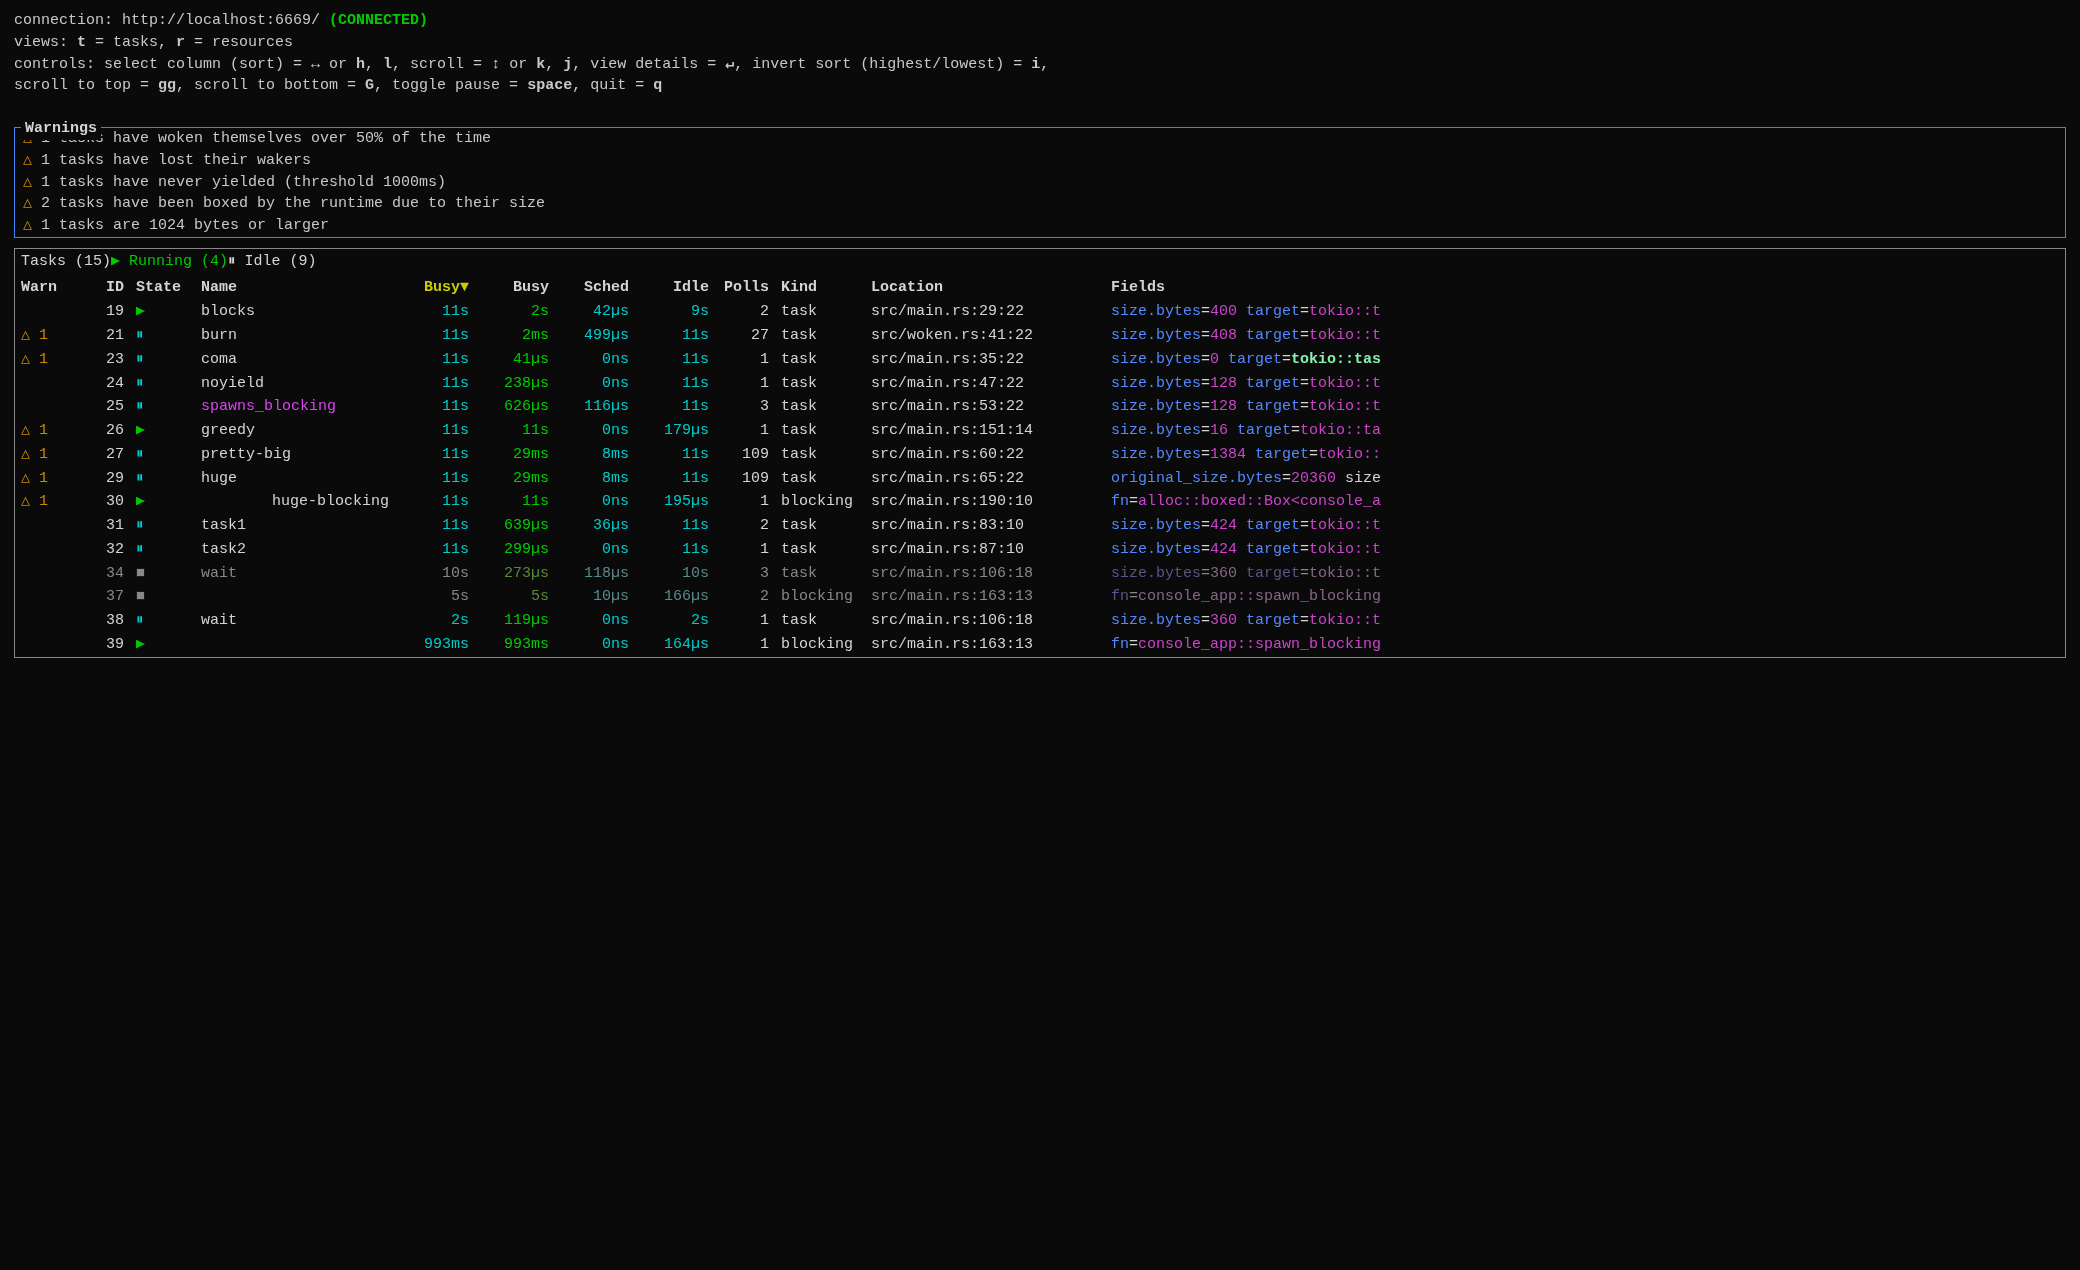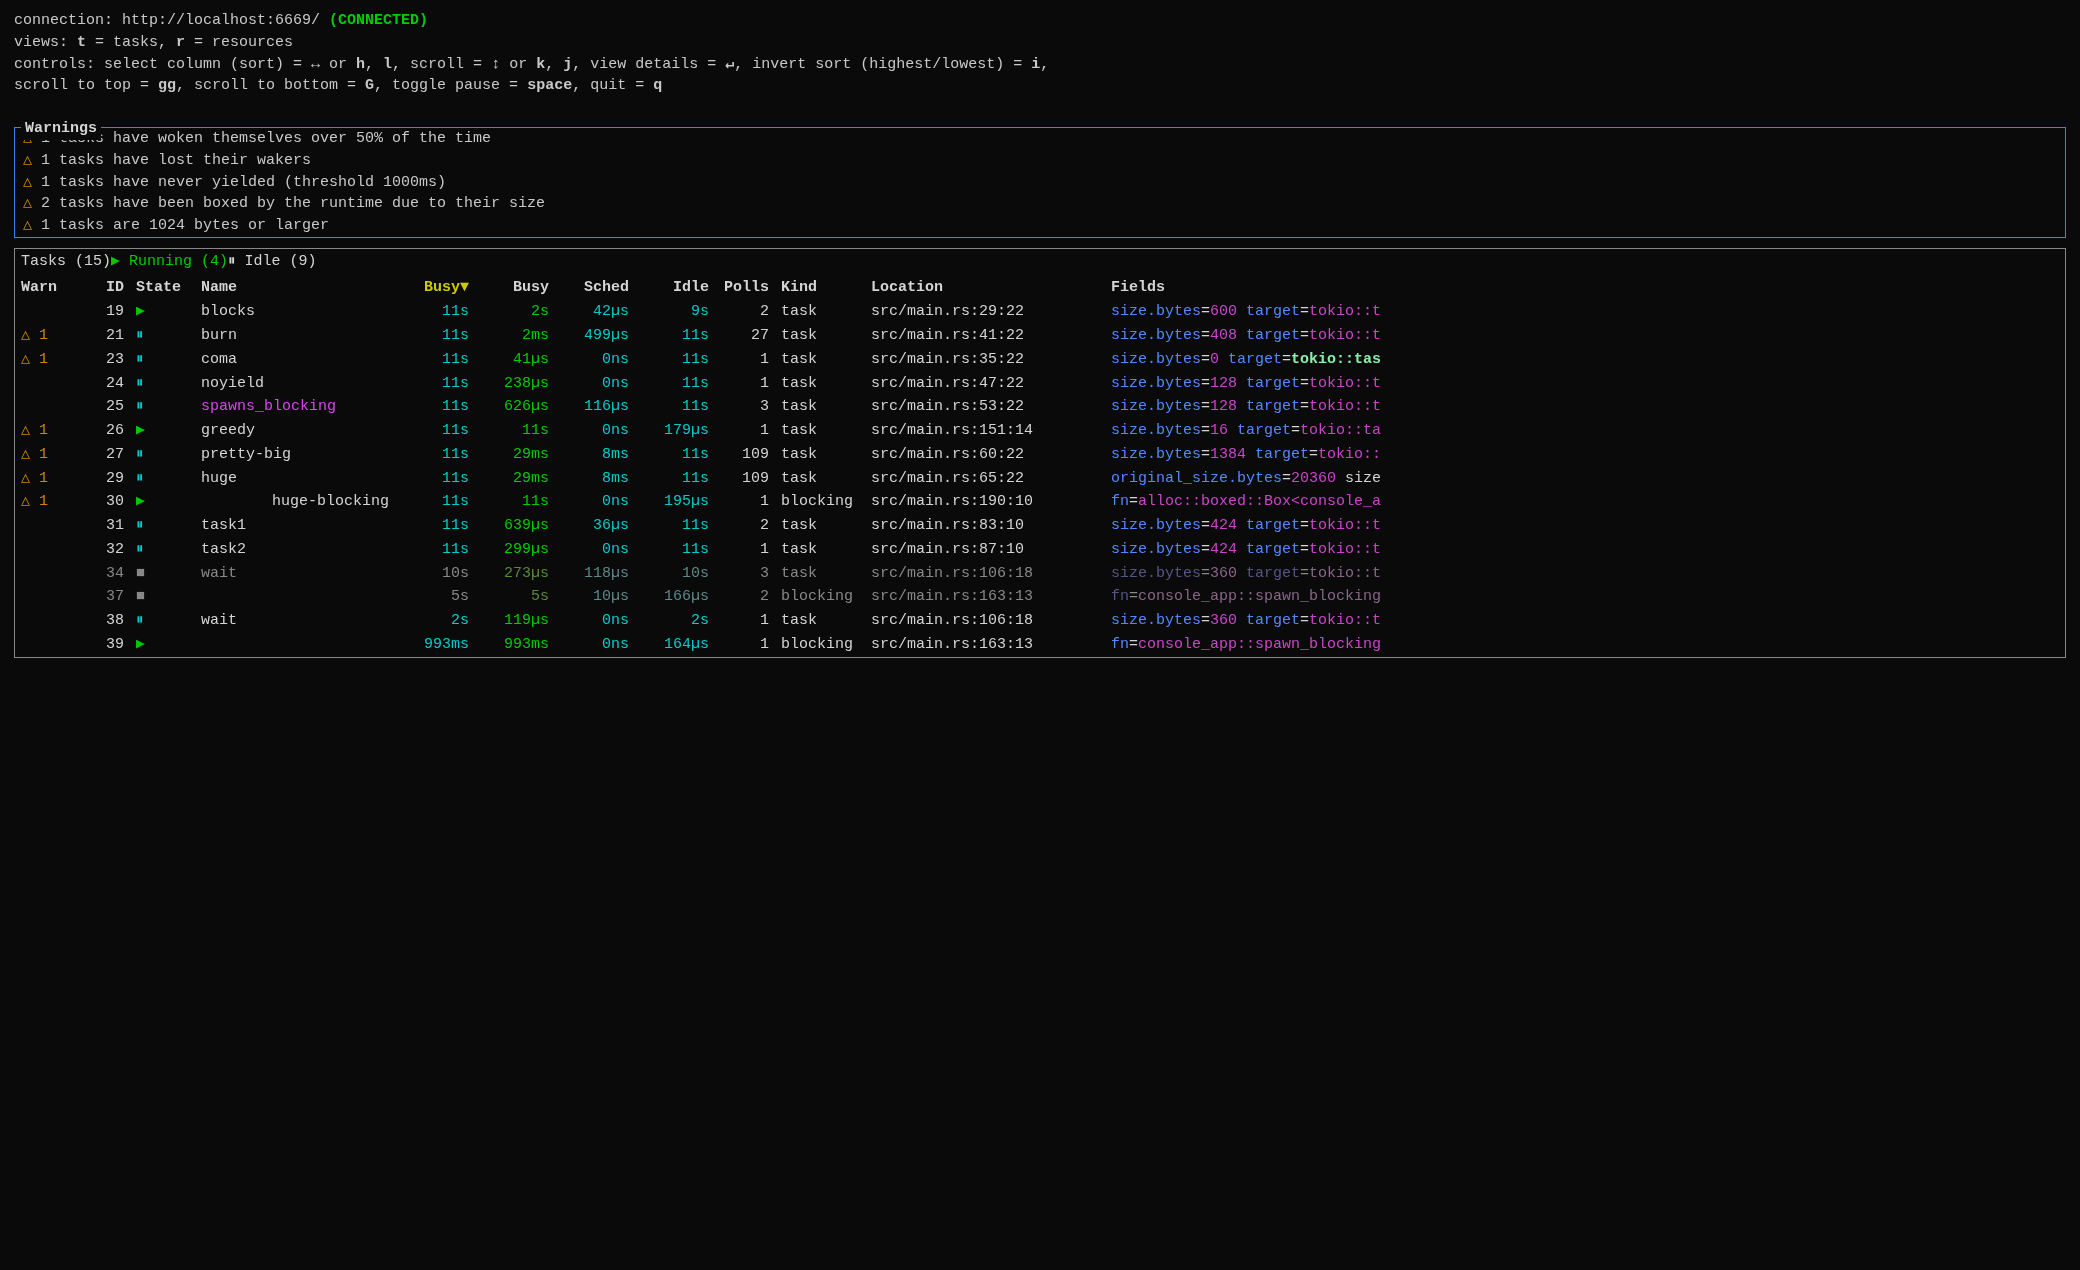--- a/index.html
+++ b/index.html
@@ -135,34 +135,34 @@
             <td style="text-align: right; color: rgb(212, 212, 212);">19</td>
             <td style="color: rgb(0, 204, 0);">▶</td>
             <td style="color: rgb(212, 212, 212);">blocks</td>
             <td style="text-align: right; color: rgb(0, 204, 204);">11s</td>
             <td style="text-align: right; color: rgb(0, 204, 0);">2s</td>
             <td style="text-align: right; color: rgb(0, 204, 204);">42µs</td>
             <td style="text-align: right; color: rgb(0, 204, 204);">9s</td>
             <td style="text-align: right; color: rgb(212, 212, 212);">2</td>
             <td style="color: rgb(212, 212, 212);">task</td>
             <td style="color: rgb(212, 212, 212);">src/main.rs:29:22</td>
-            <td><span style="color: rgb(85, 136, 255);">size.bytes</span><span style="color: rgb(212, 212, 212);">=</span><span style="color: rgb(204, 68, 204);">600</span> <span style="color: rgb(85, 136, 255);">target</span><span style="color: rgb(212, 212, 212);">=</span><span style="color: rgb(204, 68, 204);">tokio::t</span></td>
+            <td><span style="color: rgb(85, 136, 255);">size.bytes</span><span style="color: rgb(212, 212, 212);">=</span><span style="color: rgb(204, 68, 204);">400</span> <span style="color: rgb(85, 136, 255);">target</span><span style="color: rgb(212, 212, 212);">=</span><span style="color: rgb(204, 68, 204);">tokio::t</span></td>
           </tr>
           <tr>
             <td style="color: rgb(204, 136, 0);">△ 1</td>
             <td style="text-align: right; color: rgb(212, 212, 212);">21</td>
             <td style="color: rgb(0, 204, 204);">⏸</td>
             <td style="color: rgb(212, 212, 212);">burn</td>
             <td style="text-align: right; color: rgb(0, 204, 204);">11s</td>
             <td style="text-align: right; color: rgb(0, 204, 0);">2ms</td>
             <td style="text-align: right; color: rgb(0, 204, 204);">499µs</td>
             <td style="text-align: right; color: rgb(0, 204, 204);">11s</td>
             <td style="text-align: right; color: rgb(212, 212, 212);">27</td>
             <td style="color: rgb(212, 212, 212);">task</td>
-            <td style="color: rgb(212, 212, 212);">src/main.rs:41:22</td>
+            <td style="color: rgb(212, 212, 212);">src/woken.rs:41:22</td>
             <td><span style="color: rgb(85, 136, 255);">size.bytes</span><span style="color: rgb(212, 212, 212);">=</span><span style="color: rgb(204, 68, 204);">408</span> <span style="color: rgb(85, 136, 255);">target</span><span style="color: rgb(212, 212, 212);">=</span><span style="color: rgb(204, 68, 204);">tokio::t</span></td>
           </tr>
           <tr>
             <td style="color: rgb(204, 136, 0);">△ 1</td>
             <td style="text-align: right; color: rgb(212, 212, 212);">23</td>
             <td style="color: rgb(0, 204, 204);">⏸</td>
             <td style="color: rgb(212, 212, 212);">coma</td>
             <td style="text-align: right; color: rgb(0, 204, 204);">11s</td>
             <td style="text-align: right; color: rgb(0, 204, 0);">41µs</td>
             <td style="text-align: right; color: rgb(0, 204, 204);">0ns</td>

